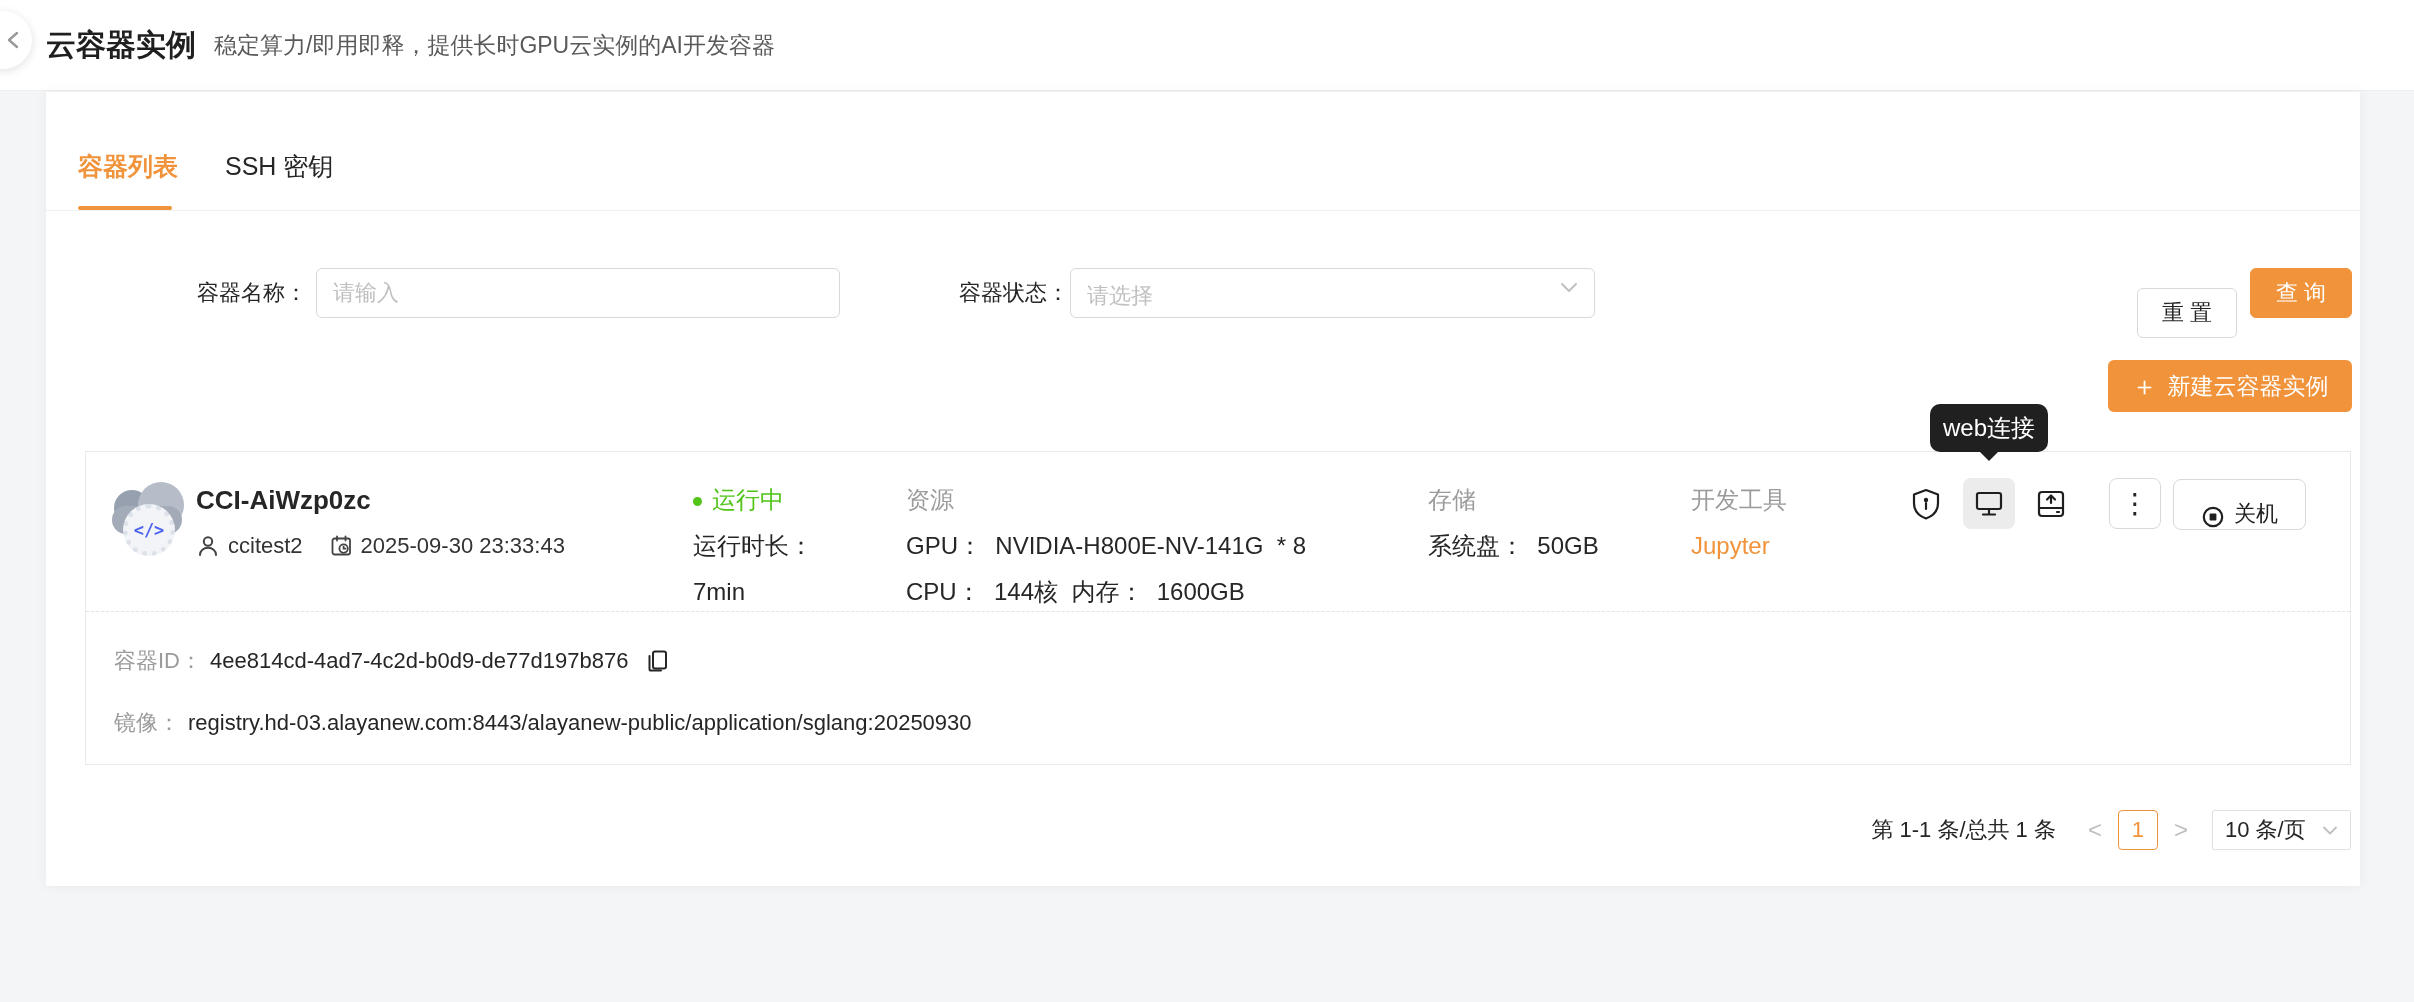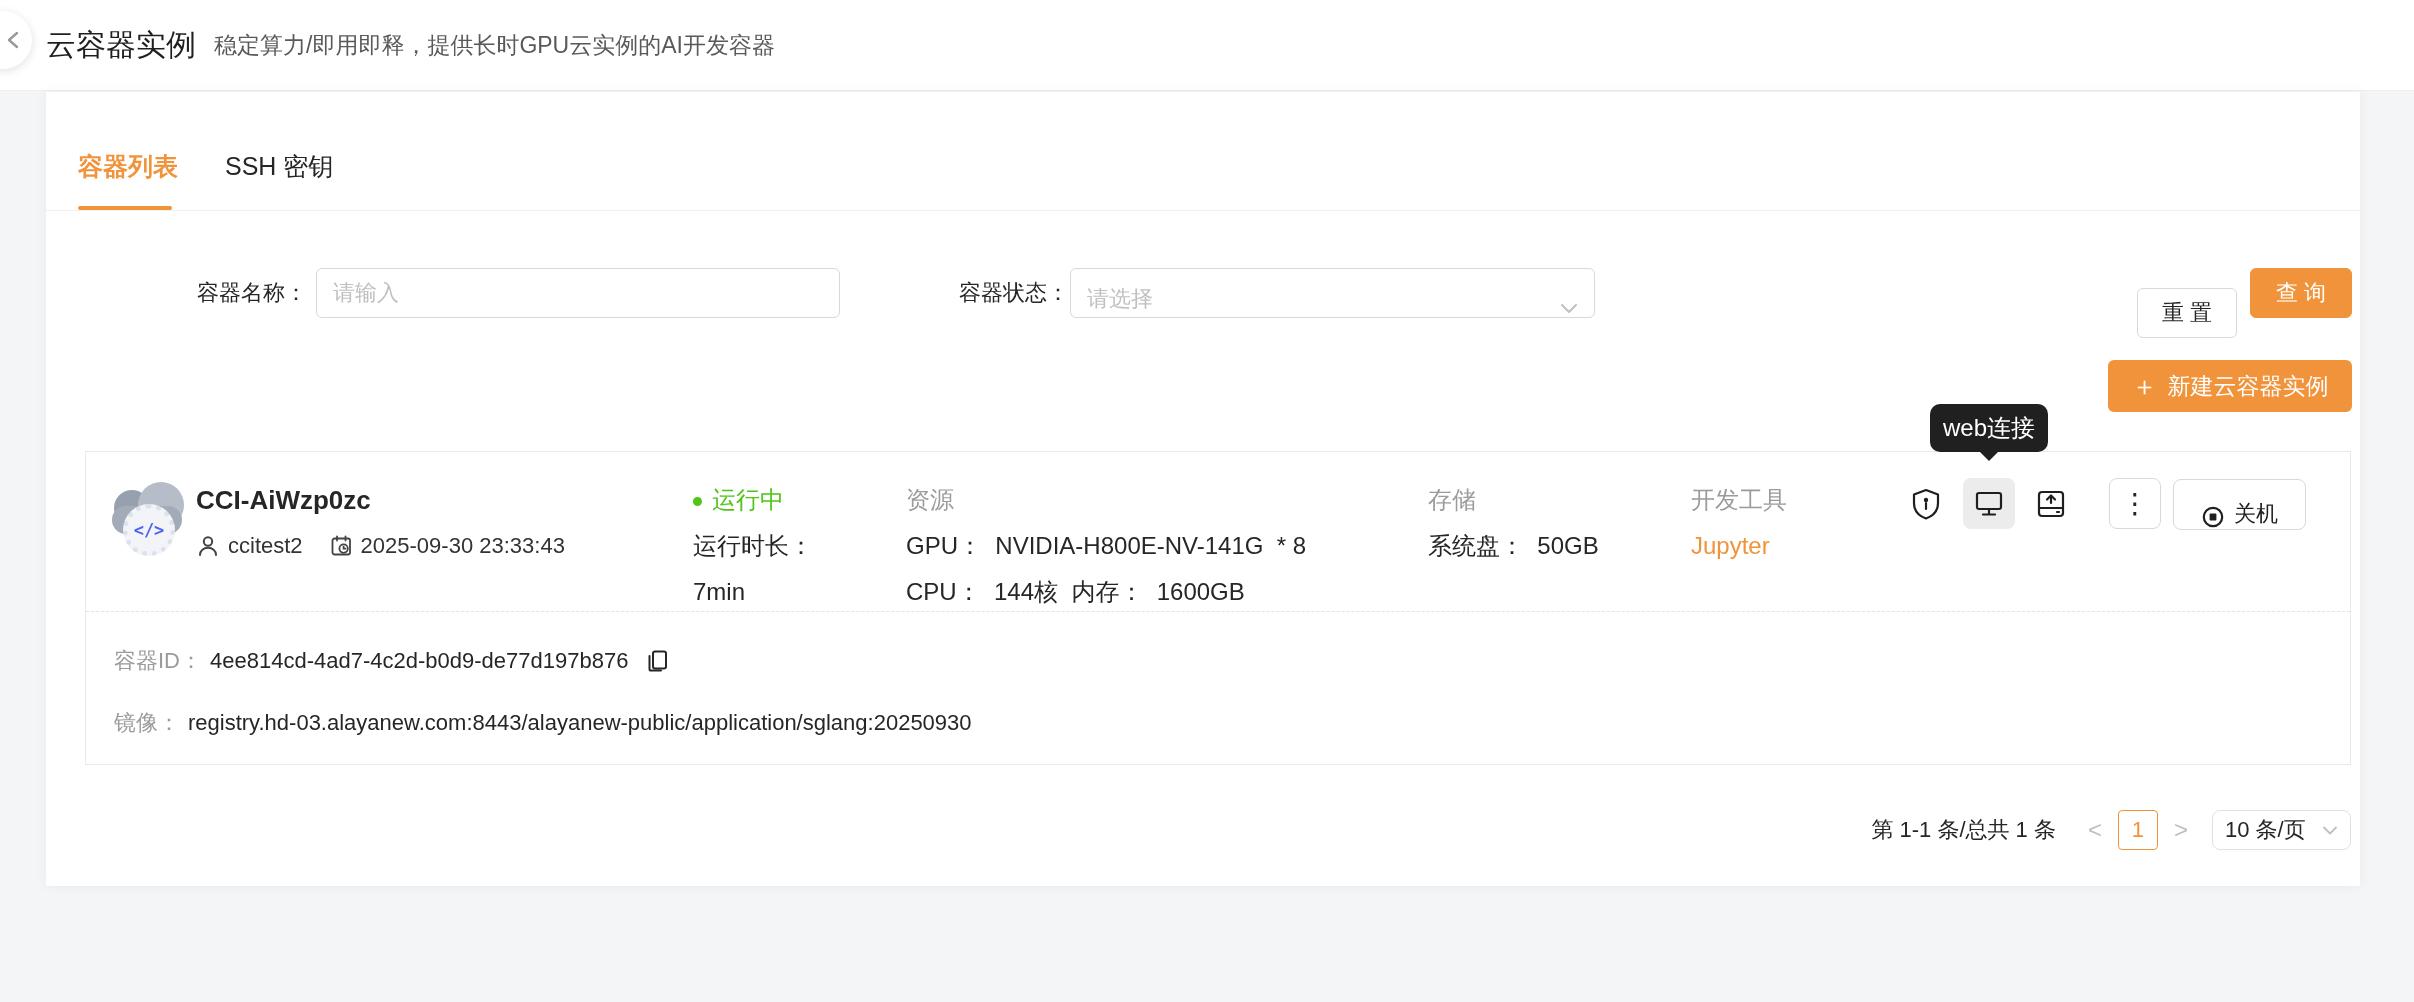--- a/index.html
+++ b/index.html
@@ -6,42 +6,42 @@
   body{width:2414px;height:1002px;overflow:hidden;background:#f4f5f6;
        font-family:"Liberation Sans","DejaVu Sans",sans-serif;color:#262626;}
   #app{position:relative;width:2414px;height:1002px;}
 
   
   .header{position:absolute;left:0;top:0;width:100%;height:90px;background:#fff;
           border-bottom:1px solid #efefef;display:flex;align-items:center;}
   .back-btn{position:absolute;left:-26px;top:11px;width:58px;height:58px;border-radius:50%;
             background:#fff;box-shadow:0 2px 10px rgba(0,0,0,.12);display:flex;align-items:center;
             justify-content:flex-end;padding-right:8px;box-sizing:border-box;cursor:pointer;}
-  .page-title{margin-left:46px;font-size:30px;font-weight:normal;color:#1f1f1f;}
+  .page-title{margin-left:46px;font-size:30px;font-weight:bold;color:#1f1f1f;}
   .page-subtitle{margin-left:18px;font-size:23px;color:#595959;}
 
   
   .panel{position:absolute;left:46px;top:92px;width:2314px;height:794px;background:#fff;
          box-shadow:0 0 12px rgba(0,0,0,.05);}
 
   
   .tabbar{position:absolute;left:0;top:0;width:100%;height:118px;border-bottom:1px solid #f0f0f0;}
   .tab{position:absolute;top:58px;font-size:25px;color:#262626;cursor:pointer;}
   .tab.active{color:#f0933a;font-weight:bold;}
   .tab-underline{position:absolute;left:32px;top:114px;width:94px;height:4px;background:#f0933a;border-radius:2px;}
 
   
   .f-label{position:absolute;top:176px;height:50px;line-height:50px;font-size:22px;color:#262626;}
   .f-input{position:absolute;top:176px;height:50px;box-sizing:border-box;border:1px solid #d9d9d9;
            border-radius:6px;font-size:22px;padding:0 16px;color:#262626;outline:none;background:#fff;
            font-family:"Liberation Sans","DejaVu Sans",sans-serif;}
   .f-input::placeholder{color:#c0c0c0;}
   .f-select{position:absolute;top:176px;height:50px;box-sizing:border-box;border:1px solid #d9d9d9;
-            border-radius:6px;background:#fff;display:flex;align-items:flex-end;justify-content:space-between;
-            padding:3px 16px;font-size:22px;color:#c0c0c0;cursor:pointer;}
+            border-radius:6px;background:#fff;display:flex;align-items:flex-start;justify-content:space-between;
+            padding:12px 16px;font-size:22px;color:#c0c0c0;cursor:pointer;}
   .btn{position:absolute;top:176px;height:50px;box-sizing:border-box;border-radius:6px;font-size:22px;
        display:flex;align-items:center;justify-content:center;cursor:pointer;}
   .btn-plain{background:#fff;border:1px solid #d9d9d9;color:#262626;}
   .btn-orange{background:#f0933a;border:1px solid #f0933a;color:#fff;}
 
   .create-btn{position:absolute;left:2062px;top:268px;width:244px;height:52px;background:#f0933a;color:#fff;
               border-radius:6px;font-size:23px;display:flex;align-items:center;justify-content:center;
               gap:10px;cursor:pointer;}
   .create-btn .plus{font-size:26px;line-height:1;}
 
@@ -91,21 +91,21 @@
   .kv-line{position:absolute;left:28px;height:50px;display:flex;align-items:center;font-size:22px;}
   .kv-line .val{color:#262626;margin-left:8px;}
   .copy-btn{display:inline-flex;margin-left:16px;color:#262626;cursor:pointer;}
 
   
   .pagination{position:absolute;right:9px;top:716px;height:44px;display:flex;align-items:center;font-size:22px;}
   .pg-total{color:#262626;margin-right:22px;}
   .pg-arrow{color:#bfbfbf;padding:0 10px;cursor:pointer;font-size:24px;}
   .pg-num{width:40px;height:40px;box-sizing:border-box;border:1px solid #f0933a;border-radius:4px;color:#f0933a;
           display:flex;align-items:center;justify-content:center;margin:0 6px;cursor:pointer;background:#fff;}
-  .pg-size{width:139px;height:40px;box-sizing:border-box;border:1px solid #e1e1e1;border-radius:8px;background:#fff;
+  .pg-size{width:139px;height:40px;box-sizing:border-box;border:1px solid #e1e1e1;border-radius:2px;background:#fff;
            display:flex;align-items:center;justify-content:space-between;padding:0 12px;margin-left:14px;
            cursor:pointer;color:#262626;}
   svg{display:block;}
 </style>
 </head>
 <body>
 
 <div id="app">
 
   <div class="header">

